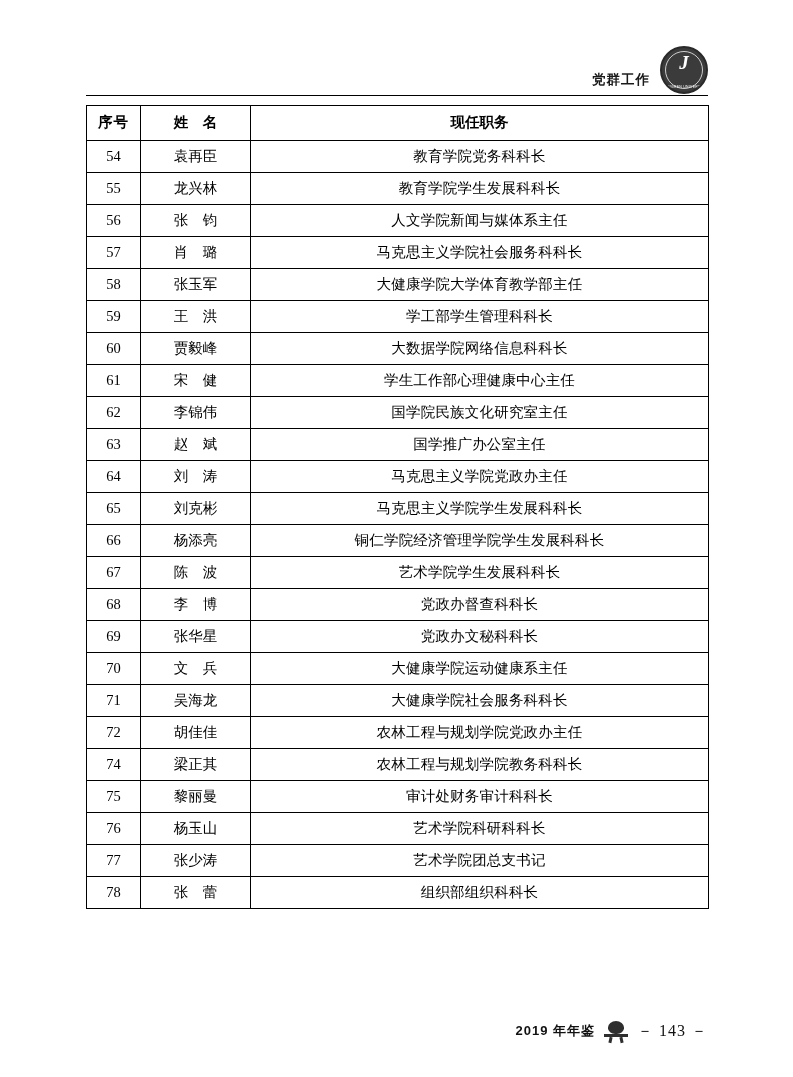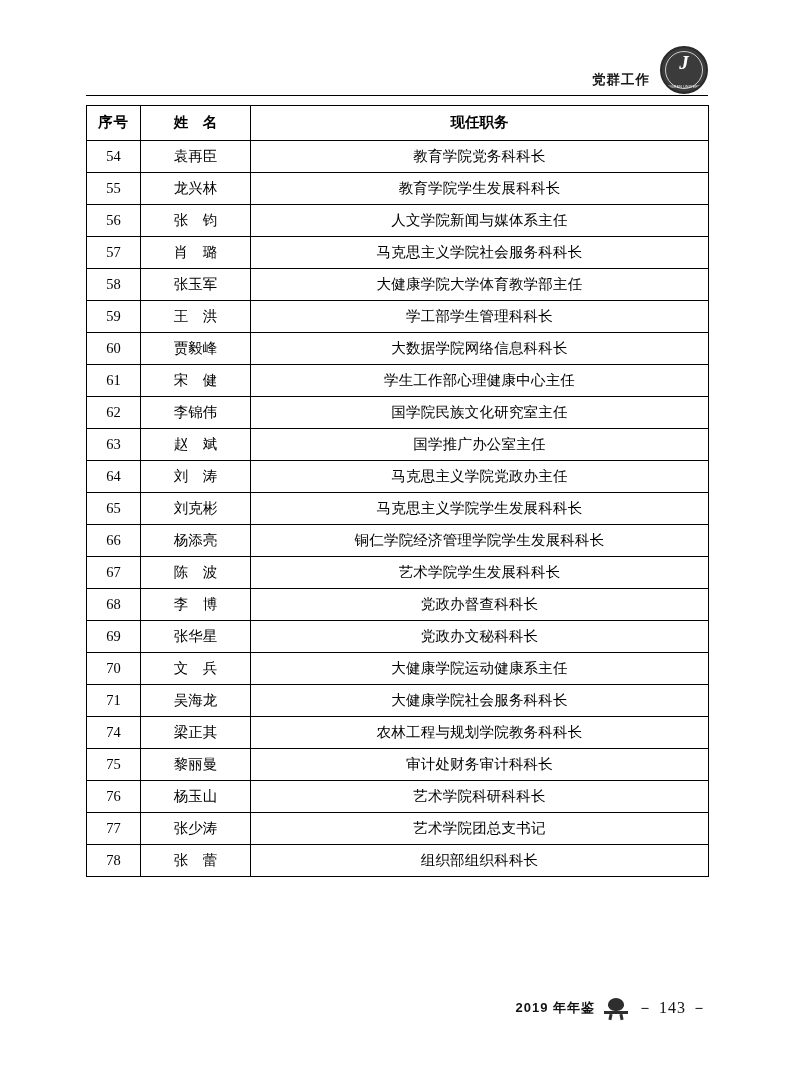--- a/index.html
+++ b/index.html
@@ -137,21 +137,21 @@
   }
   .post-cell {
     letter-spacing: 0.2px;
   }
   .hdr-idx { letter-spacing: 1px; }
 
   
   .footer {
     position: absolute;
     left: 86px;
-    top: 995px;
+    top: 1018px;
     width: 622px;
     height: 34px;
     text-align: center;
   }
   .footer-inner {
     position: absolute;
     right: 0;
     top: 0;
     display: flex;
     align-items: center;
@@ -315,20 +315,25 @@
         </tr>
         <tr>
           <td class="idx-cell">70</td>
           <td class="name-cell">文　兵</td>
           <td class="post-cell">大健康学院运动健康系主任</td>
         </tr>
         <tr>
           <td class="idx-cell">71</td>
           <td class="name-cell">吴海龙</td>
           <td class="post-cell">大健康学院社会服务科科长</td>
+        </tr>
+        <tr>
+          <td class="idx-cell">72</td>
+          <td class="name-cell">胡佳佳</td>
+          <td class="post-cell">农林工程与规划学院党政办主任</td>
         </tr>
         <tr>
           <td class="idx-cell">74</td>
           <td class="name-cell">梁正其</td>
           <td class="post-cell">农林工程与规划学院教务科科长</td>
         </tr>
         <tr>
           <td class="idx-cell">75</td>
           <td class="name-cell">黎丽曼</td>
           <td class="post-cell">审计处财务审计科科长</td>

